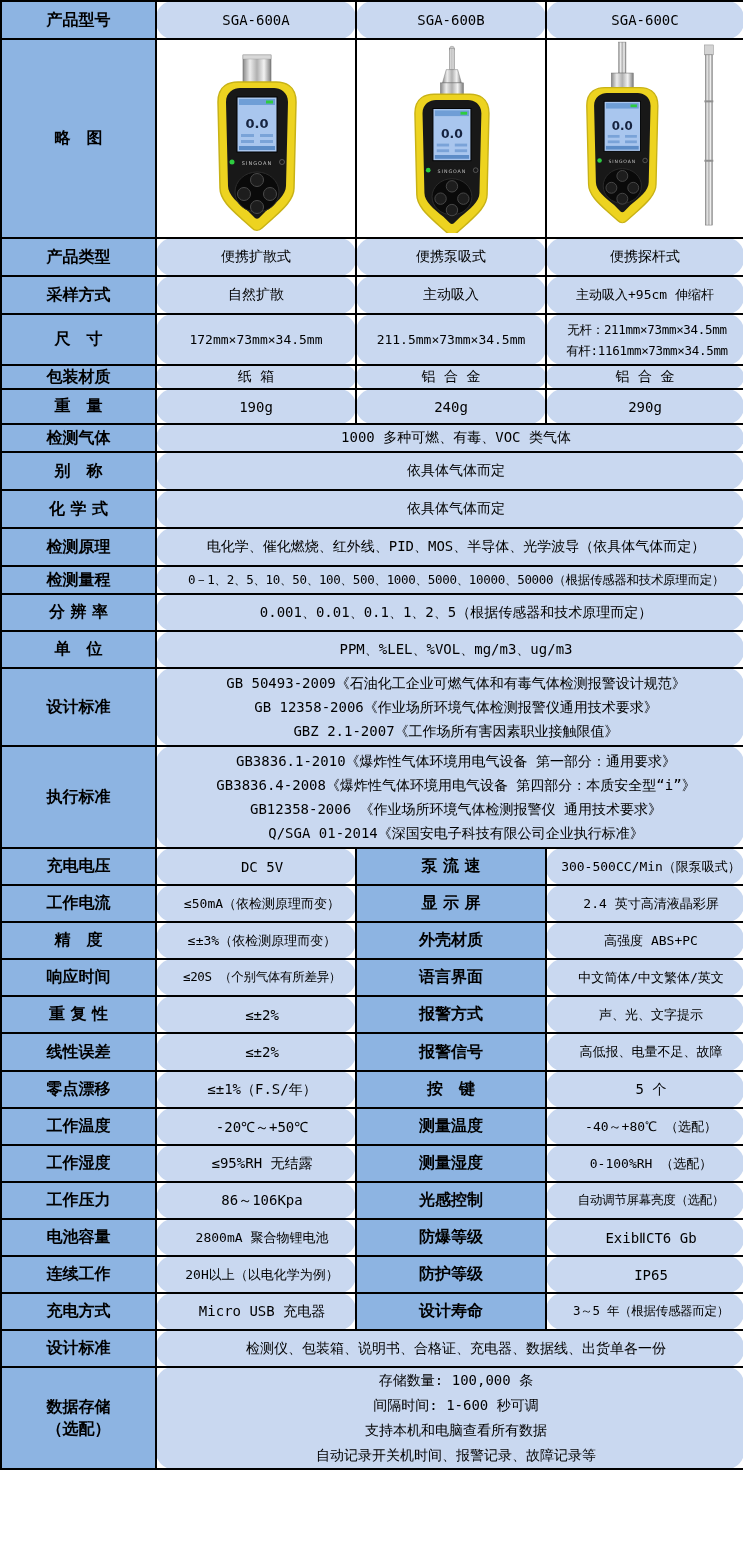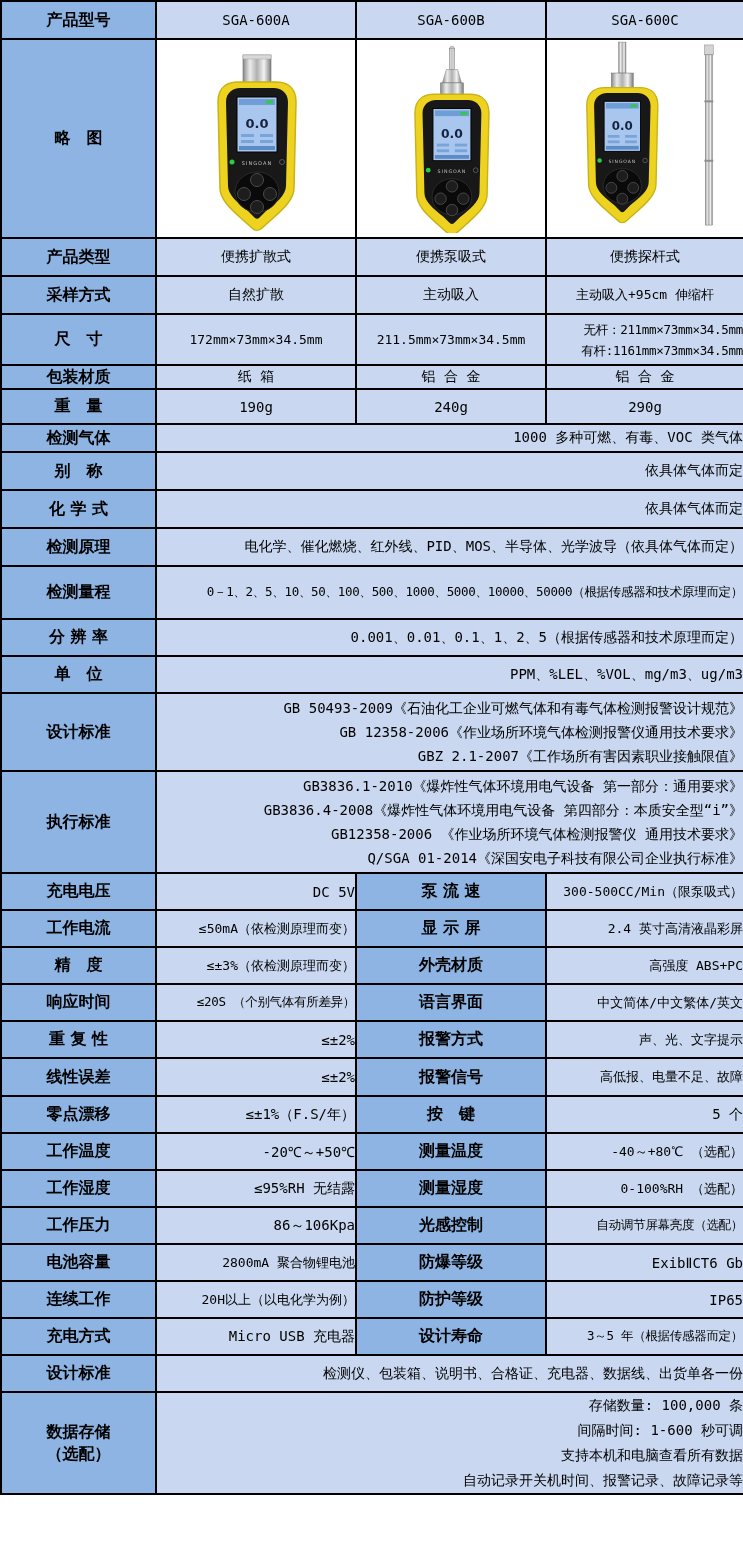--- a/index.html
+++ b/index.html
@@ -2,23 +2,23 @@
 <html><head>
 <meta charset="utf-8">
 <style>
   html,body { margin:0; padding:0; background:#fff; }
   .sheet { width:743px; }
   table { border-collapse:collapse; table-layout:fixed; width:743px;
           font-family:"DejaVu Sans","Liberation Sans",sans-serif; }
   td { border:2px solid #000; overflow:hidden; vertical-align:middle; padding:0; }
   .lbl { background:#8DB4E2; text-align:center; font-weight:bold; font-size:16px; color:#000; }
   .val { background:#C9D8F0; font-size:14px; color:#000;
-         font-family:"DejaVu Sans Mono","Liberation Mono",monospace; white-space:nowrap; }
+         font-family:"DejaVu Sans Mono","Liberation Mono",monospace; white-space:nowrap;border-radius:17px; }
   .center { text-align:center; }
-  .left { text-align:right; padding-left:12px; }
+  .left { text-align:center; padding-left:12px; }
   .small { font-size:13px; }
   .xs { font-size:12.5px; letter-spacing:-0.3px; }
   .img-cell { background:#FFFFFF; text-align:center; vertical-align:middle; }
   .mline { line-height:24px; padding-top:2px; padding-bottom:2px; }
   .mline2 { line-height:25px; }
   .dim2 { line-height:21px; padding-left:4px; }
   .stor { line-height:25px; }
   .lbl .l2 { display:block; line-height:22px;text-align:center; }
   svg text { font-family:"DejaVu Sans","Liberation Sans",sans-serif; }
 </style>
@@ -229,21 +229,21 @@
     <td class="val left" colspan="3">依具体气体而定</td>
   </tr>
   <tr style="height:38px">
     <td class="lbl">化 学 式</td>
     <td class="val left" colspan="3">依具体气体而定</td>
   </tr>
   <tr style="height:38px">
     <td class="lbl">检测原理</td>
     <td class="val left" colspan="3">电化学、催化燃烧、红外线、PID、MOS、半导体、光学波导（依具体气体而定）</td>
   </tr>
-  <tr style="height:53px">
+  <tr style="height:28px">
     <td class="lbl">检测量程</td>
     <td class="val left xs" colspan="3">0－1、2、5、10、50、100、500、1000、5000、10000、50000（根据传感器和技术原理而定）</td>
   </tr>
   <tr style="height:37px">
     <td class="lbl">分 辨 率</td>
     <td class="val left" colspan="3">0.001、0.01、0.1、1、2、5（根据传感器和技术原理而定）</td>
   </tr>
   <tr style="height:37px">
     <td class="lbl">单　位</td>
     <td class="val left" colspan="3">PPM、%LEL、%VOL、mg/m3、ug/m3</td>

